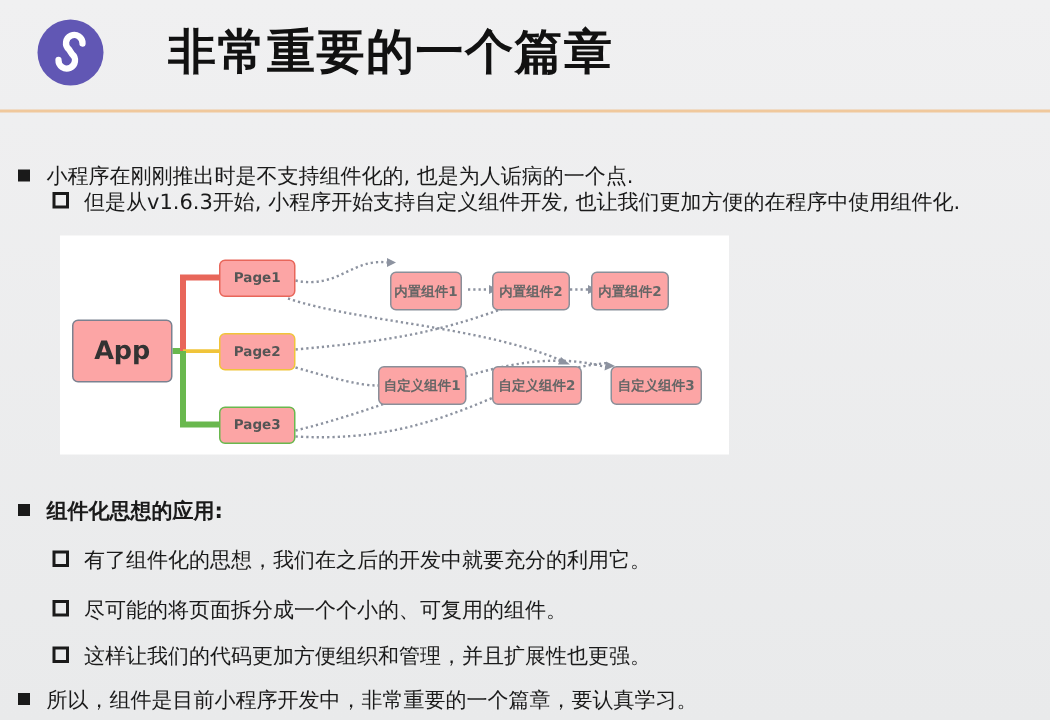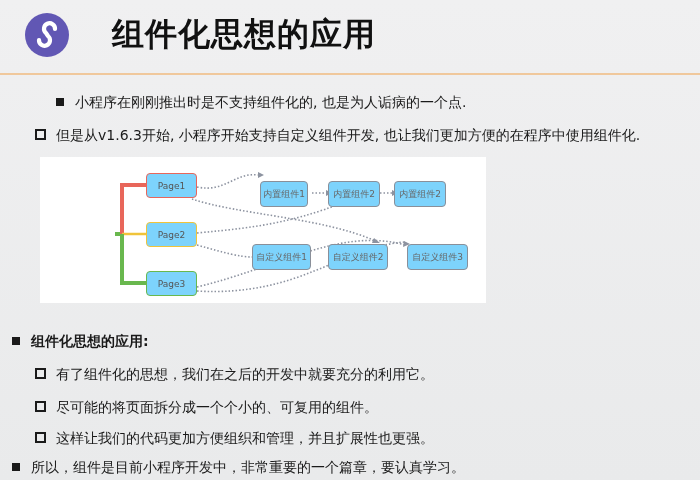--- a/index.html
+++ b/index.html
@@ -7,37 +7,37 @@
   .bg{position:absolute;inset:0;background:linear-gradient(180deg,#f0f0f1 0%,#e9eaeb 100%);}
   .logo{position:absolute;left:25px;top:13px;width:44px;height:44px;border-radius:50%;background:#6157b4;}
   .logo svg{position:absolute;left:0;top:0;}
   .title{position:absolute;left:112px;top:12px;font-size:32px;font-weight:bold;color:#111;letter-spacing:1px;line-height:44px;}
   .rule{position:absolute;left:0;top:73px;width:700px;height:2px;background:#f0c89c;}
   .b1{position:absolute;left:12px;font-size:14px;line-height:20px;color:#1a1a1a;white-space:nowrap;}
   .b2{position:absolute;left:35px;font-size:14px;line-height:20px;color:#1a1a1a;white-space:nowrap;}
   .sq{display:inline-block;width:8px;height:8px;background:#1a1a1a;margin-right:11px;vertical-align:1px;}
   .sqo{display:inline-block;width:7px;height:7px;border:2px solid #1a1a1a;margin-right:10px;vertical-align:0px;box-sizing:content-box;}
   .diagram{position:absolute;left:40px;top:157px;width:446px;height:146px;background:#fff;}
-  .node{position:absolute;box-sizing:border-box;border:1.5px solid #8a8f99;border-radius:4px;background:#7dd3fc;display:flex;align-items:center;justify-content:center;font-size:9px;color:#666;}
+  .node{position:absolute;box-sizing:border-box;border:1.5px solid #8a8f99;border-radius:4px;background:#fca5a5;display:flex;align-items:center;justify-content:center;font-size:9px;color:#666;font-weight:bold;}
   .app{font-size:17px;color:#333;border-color:#7b8190;}
 </style>
 </head>
 <body>
 
 <div class="bg"></div>
 
 <div class="logo">
   <svg width="44" height="44" viewBox="0 0 44 44">
     <path d="M14 27 a5.5 5.5 0 1 0 9 -4 l-2 -3 a5.5 5.5 0 1 1 9 -4" fill="none" stroke="#fff" stroke-width="4.2" stroke-linecap="round"></path>
   </svg>
 </div>
-<div class="title">组件化思想的应用</div>
+<div class="title">非常重要的一个篇章</div>
 <div class="rule"></div>
 
-<div class="b1" style="top:92px;margin-left:44px;"><span class="sq"></span><span>小程序在刚刚推出时是不支持组件化的, 也是为人诟病的一个点.</span></div>
+<div class="b1" style="top:108px;"><span class="sq"></span><span>小程序在刚刚推出时是不支持组件化的, 也是为人诟病的一个点.</span></div>
 <div class="b2" style="top:125px;"><span class="sqo"></span><span>但是从v1.6.3开始, 小程序开始支持自定义组件开发, 也让我们更加方便的在程序中使用组件化.</span></div>
 
 <div class="diagram">
   <svg width="446" height="146" style="position:absolute;left:0;top:0;">
 
     <line x1="75" y1="77" x2="82" y2="77" stroke="#69b84e" stroke-width="4"></line>
     <path d="M82 77 V28 H106" fill="none" stroke="#e8665a" stroke-width="4"></path>
     <line x1="82" y1="77" x2="106" y2="77" stroke="#f0c43a" stroke-width="2.5"></line>
     <path d="M82 77 V126 H106" fill="none" stroke="#69b84e" stroke-width="4"></path>
     <g fill="none" stroke="#8d93a0" stroke-width="1.6" stroke-dasharray="1.5 2">
@@ -59,20 +59,21 @@
       <path d="M340 36 H354"></path>
     </g>
     <g fill="#8d93a0">
       <polygon points="218,15 224,18 218,21"></polygon>
       <polygon points="286,33 292,36 286,39"></polygon>
       <polygon points="352,33 358,36 352,39"></polygon>
       <polygon points="334,81 340,86 332,86"></polygon>
       <polygon points="364,84 370,87 363,90"></polygon>
     </g>
   </svg>
+  <div class="node app" style="left:8px;top:56px;width:67px;height:42px;">App</div>
   <div class="node" style="left:106px;top:16px;width:51px;height:25px;border-color:#e8665a;color:#555;">Page1</div>
   <div class="node" style="left:106px;top:65px;width:51px;height:25px;border-color:#f0c43a;color:#555;">Page2</div>
   <div class="node" style="left:106px;top:114px;width:51px;height:25px;border-color:#69b84e;color:#555;">Page3</div>
 
   <div class="node" style="left:220px;top:24px;width:48px;height:26px;text-align:right;">内置组件1</div>
   <div class="node" style="left:288px;top:24px;width:52px;height:26px;">内置组件2</div>
   <div class="node" style="left:354px;top:24px;width:52px;height:26px;">内置组件2</div>
 
   <div class="node" style="left:212px;top:87px;width:59px;height:26px;">自定义组件1</div>
   <div class="node" style="left:288px;top:87px;width:60px;height:26px;text-align:right;">自定义组件2</div>

